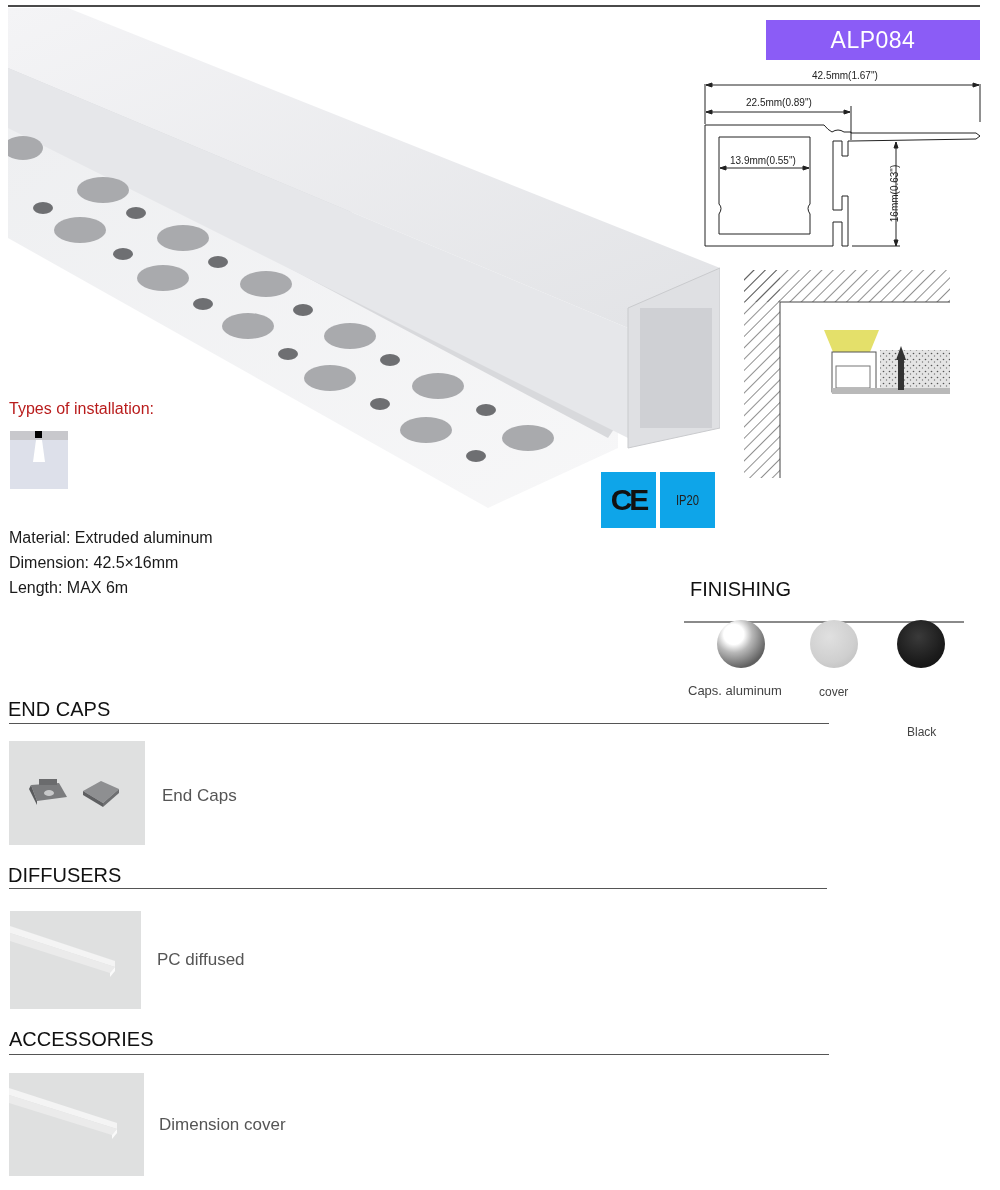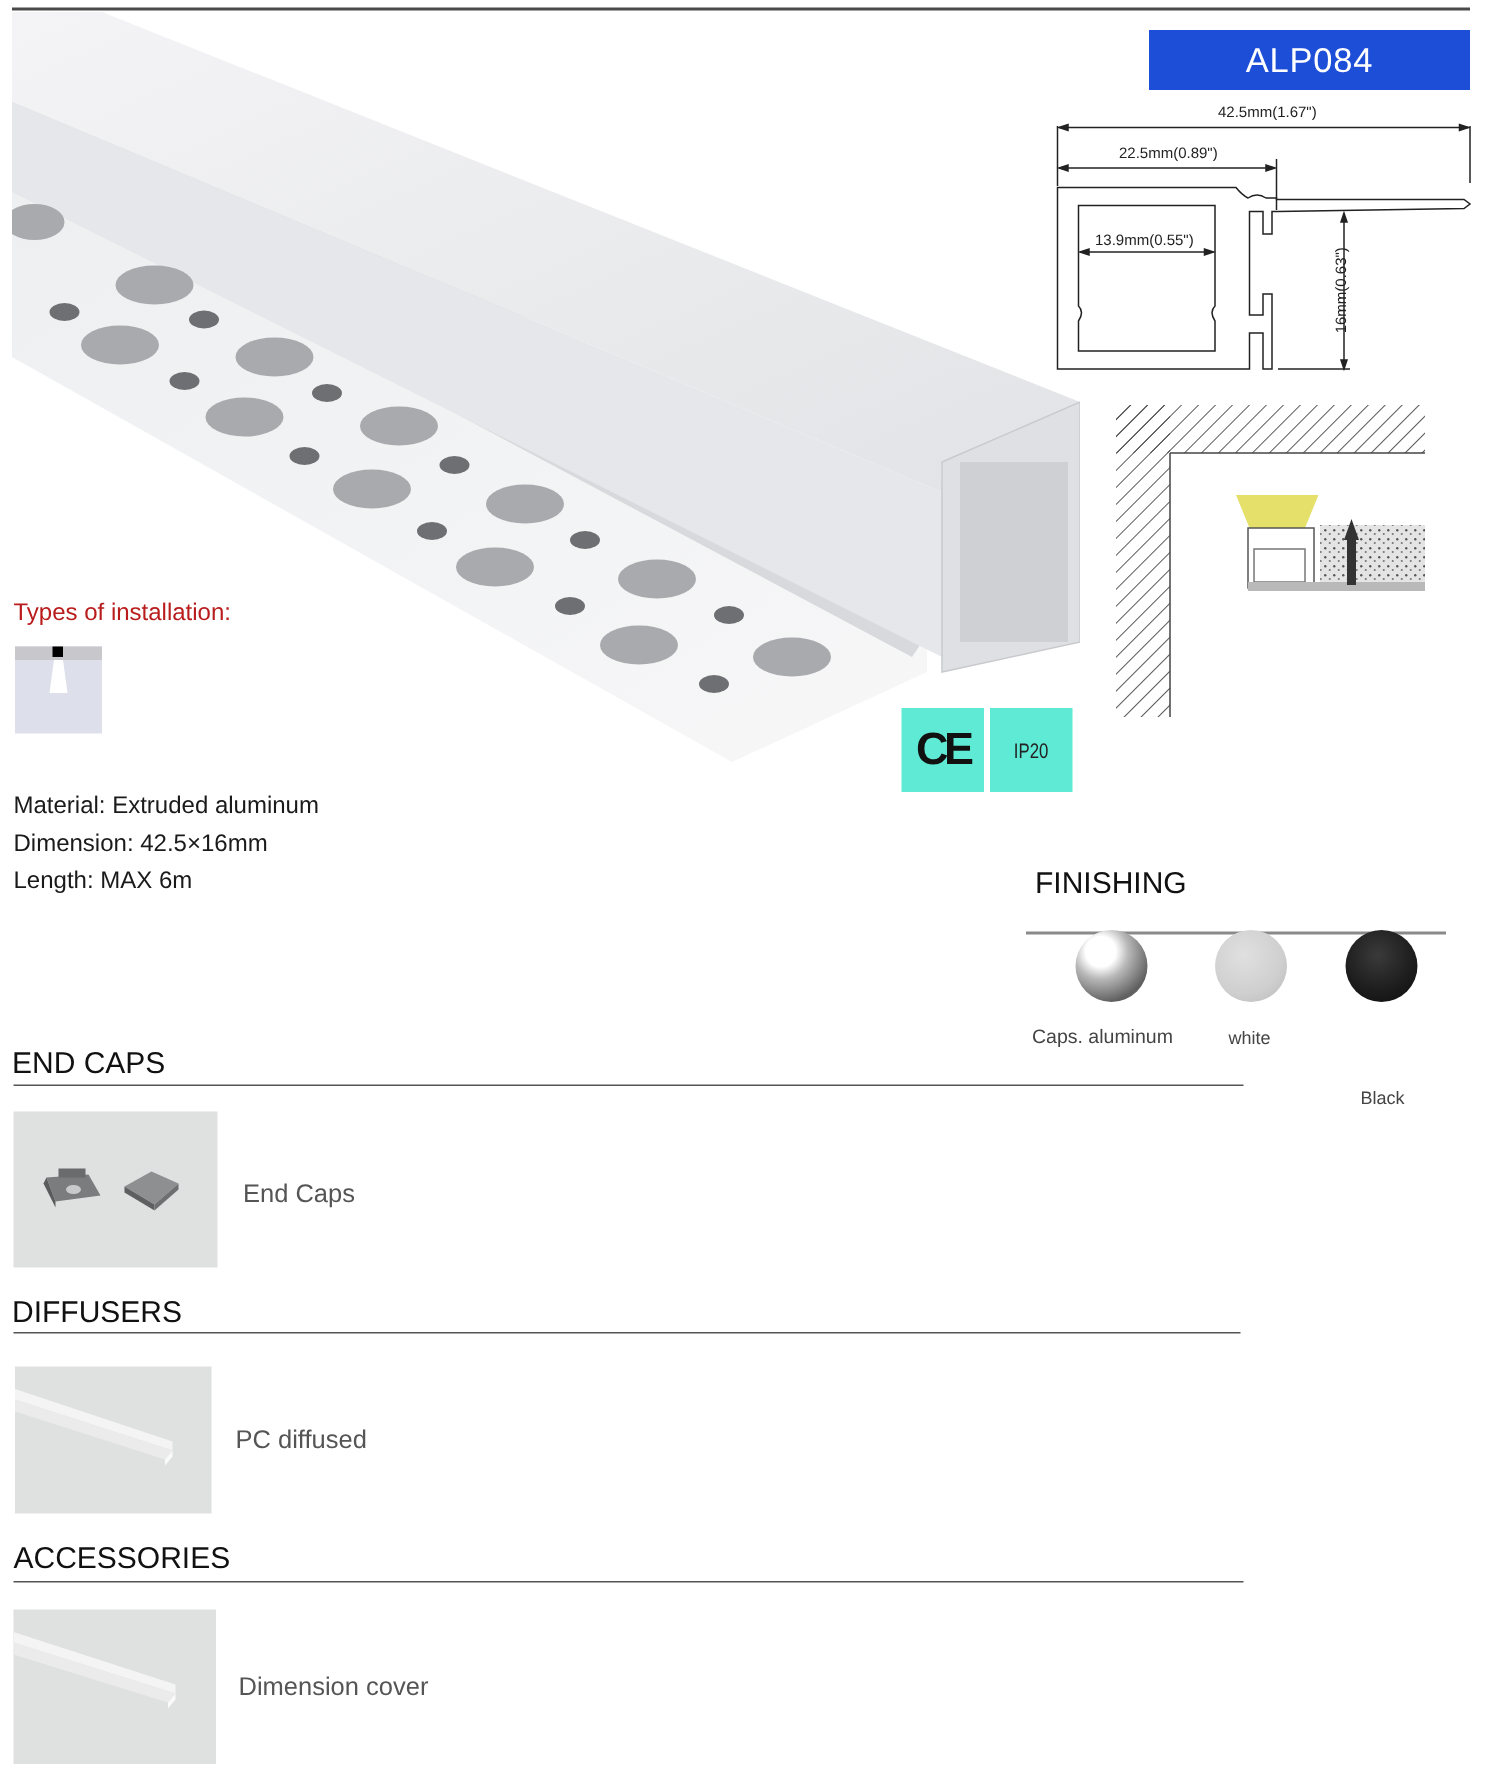--- a/index.html
+++ b/index.html
@@ -5,34 +5,34 @@
   * { box-sizing: border-box; margin: 0; padding: 0; }
   html, body { width: 1000px; height: 1190px; background: #ffffff; overflow: hidden; }
   body { position: relative; font-family: "Liberation Sans", sans-serif; color: #1a1a1a; }
 
   .top-rule { position: absolute; left: 8px; top: 5px; width: 972px; height: 2px; background: #4a4a4a; }
 
   
   .hero { position: absolute; left: 8px; top: 8px; width: 712px; height: 512px; overflow: hidden; }
   .hero svg { width: 100%; height: 100%; display: block; }
 
-  .model-badge { position: absolute; left: 766px; top: 20px; width: 214px; height: 40px; background: #1d4ed8;
+  .model-badge { position: absolute; left: 766px; top: 20px; width: 214px; height: 40px; background: #8b5cf6;
     color: #ffffff; font-size: 23px; display: flex; align-items: center; justify-content: center; letter-spacing: 0.5px; }
 
   .cross-section { position: absolute; left: 700px; top: 64px; width: 290px; height: 196px; }
   .dim-label { position: absolute; font-size: 10px; color: #222; white-space: nowrap; }
 
   .install-diagram { position: absolute; left: 744px; top: 268px; width: 210px; height: 214px; }
 
   .install-title { position: absolute; left: 9px; top: 400px; font-size: 16px; color: #b91c1c; }
   .install-icon { position: absolute; left: 10px; top: 431px; width: 58px; height: 58px; background: #dde0ea; }
   .install-icon .ceiling { position: absolute; left: 0; top: 0; width: 58px; height: 9px; background: #c8c8cc; }
   .install-icon .led { position: absolute; left: 25px; top: 0; width: 7px; height: 7px; background: #000; }
 
-  .cert { position: absolute; top: 472px; width: 55px; height: 56px; background: #5eead4; display: flex; align-items: center; justify-content: center; }
+  .cert { position: absolute; top: 472px; width: 55px; height: 56px; background: #0ea5e9; display: flex; align-items: center; justify-content: center; }
   .cert-ce { left: 601px; font-size: 30px; font-weight: bold; letter-spacing: -3px; color: #111; }
 
   .specs { position: absolute; left: 9px; top: 525px; font-size: 16px; line-height: 25px; color: #1a1a1a; }
 
   .finishing { position: absolute; left: 684px; top: 578px; width: 280px; }
   .finishing h3 { font-weight: normal; font-size: 20px; padding-left: 6px; padding-bottom: 20px; border-bottom: 2px solid #8a8a8a; color: #111; }
   .swatch { position: absolute; top: 42px; width: 48px; height: 48px; border-radius: 50%; }
   .sw-alu { left: 33px; background: radial-gradient(circle at 35% 30%, #ffffff 0 22%, #b8b8b8 40%, #5e5e5e 75%, #9a9a9a 100%); }
   .sw-white { left: 126px; background: radial-gradient(circle at 40% 35%, #e0e0e0 0%, #cfcfcf 60%, #b8b8b8 100%); }
   .sw-black { left: 213px; background: radial-gradient(circle at 45% 35%, #3a3a3a 0%, #1c1c1c 60%, #0d0d0d 100%); }
@@ -184,21 +184,21 @@
   <div>Dimension: 42.5×16mm</div>
   <div>Length: MAX 6m</div>
 </div>
 
 <div class="finishing">
   <h3>FINISHING</h3>
   <div class="swatch sw-alu"></div>
   <div class="swatch sw-white"></div>
   <div class="swatch sw-black"></div>
   <span class="sw-label" style="left:4px;">Caps. aluminum</span>
-  <span class="sw-label" style="left:135px; top:107px; font-size:12px;">white</span>
+  <span class="sw-label" style="left:135px; top:107px; font-size:12px;">cover</span>
   <span class="sw-label" style="left:223px; top:107px; font-size:12px;margin-top:40px;">Black</span>
 </div>
 
 <div class="section-title" style="left:8px; top:698px;">END CAPS</div>
 <div class="section-rule" style="left:9px; top:723px; width:820px;"></div>
 <div class="thumb" style="left:9px; top:741px; width:136px; height:104px;">
   <svg width="136" height="104" viewBox="0 0 136 104">
     <polygon points="22,44 50,42 58,56 28,60" fill="#7b7c7e"></polygon>
     <polygon points="22,44 28,60 28,64 20,48" fill="#5a5b5d"></polygon>
     <rect x="30" y="38" width="18" height="6" fill="#6a6b6d"></rect>

